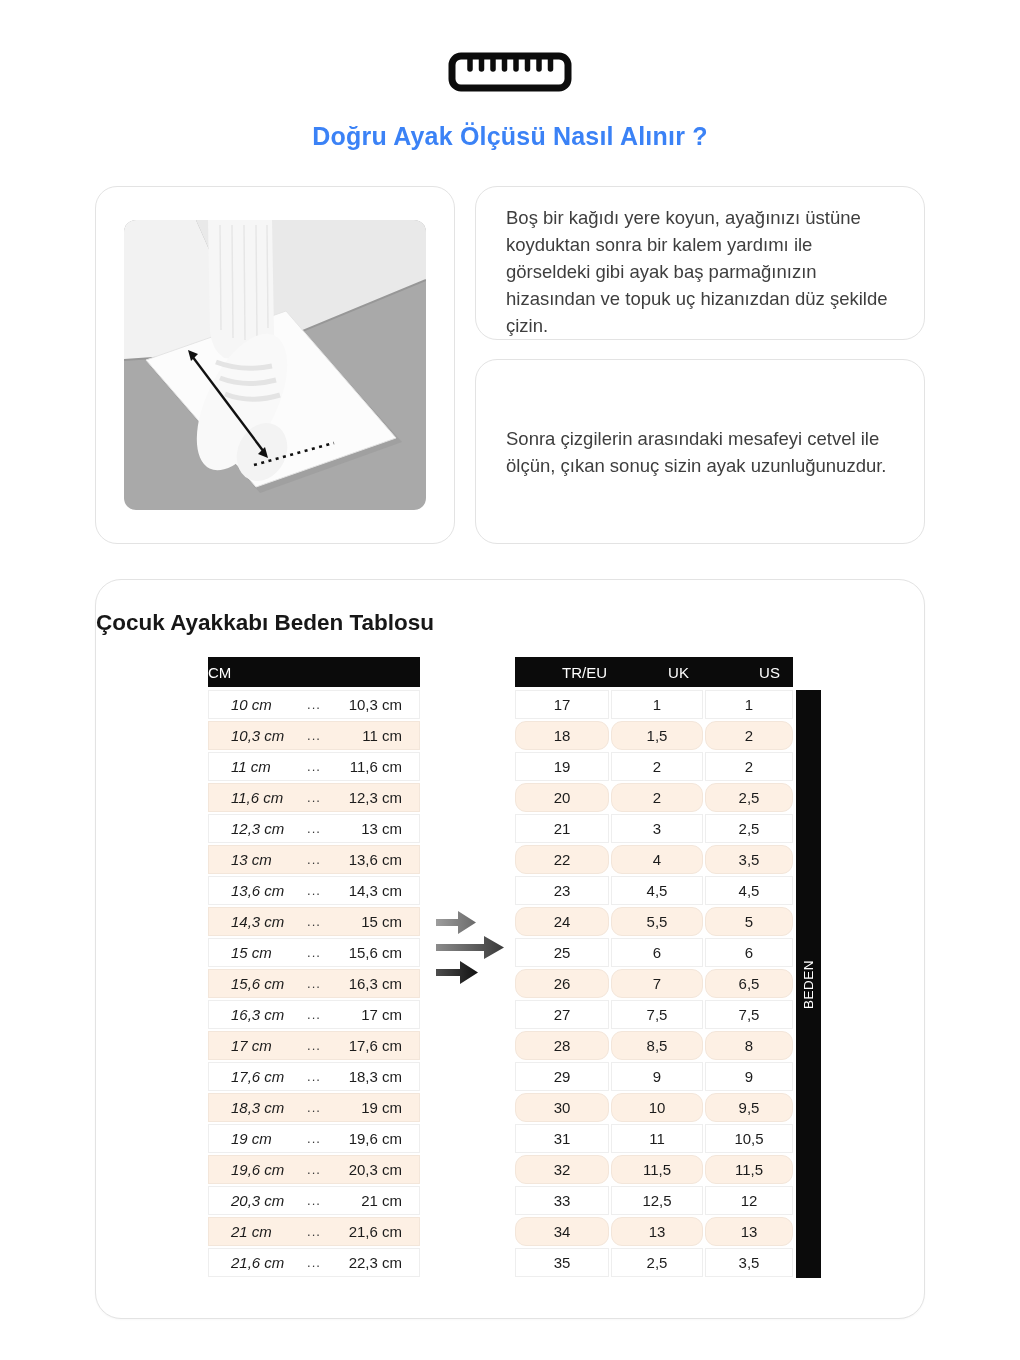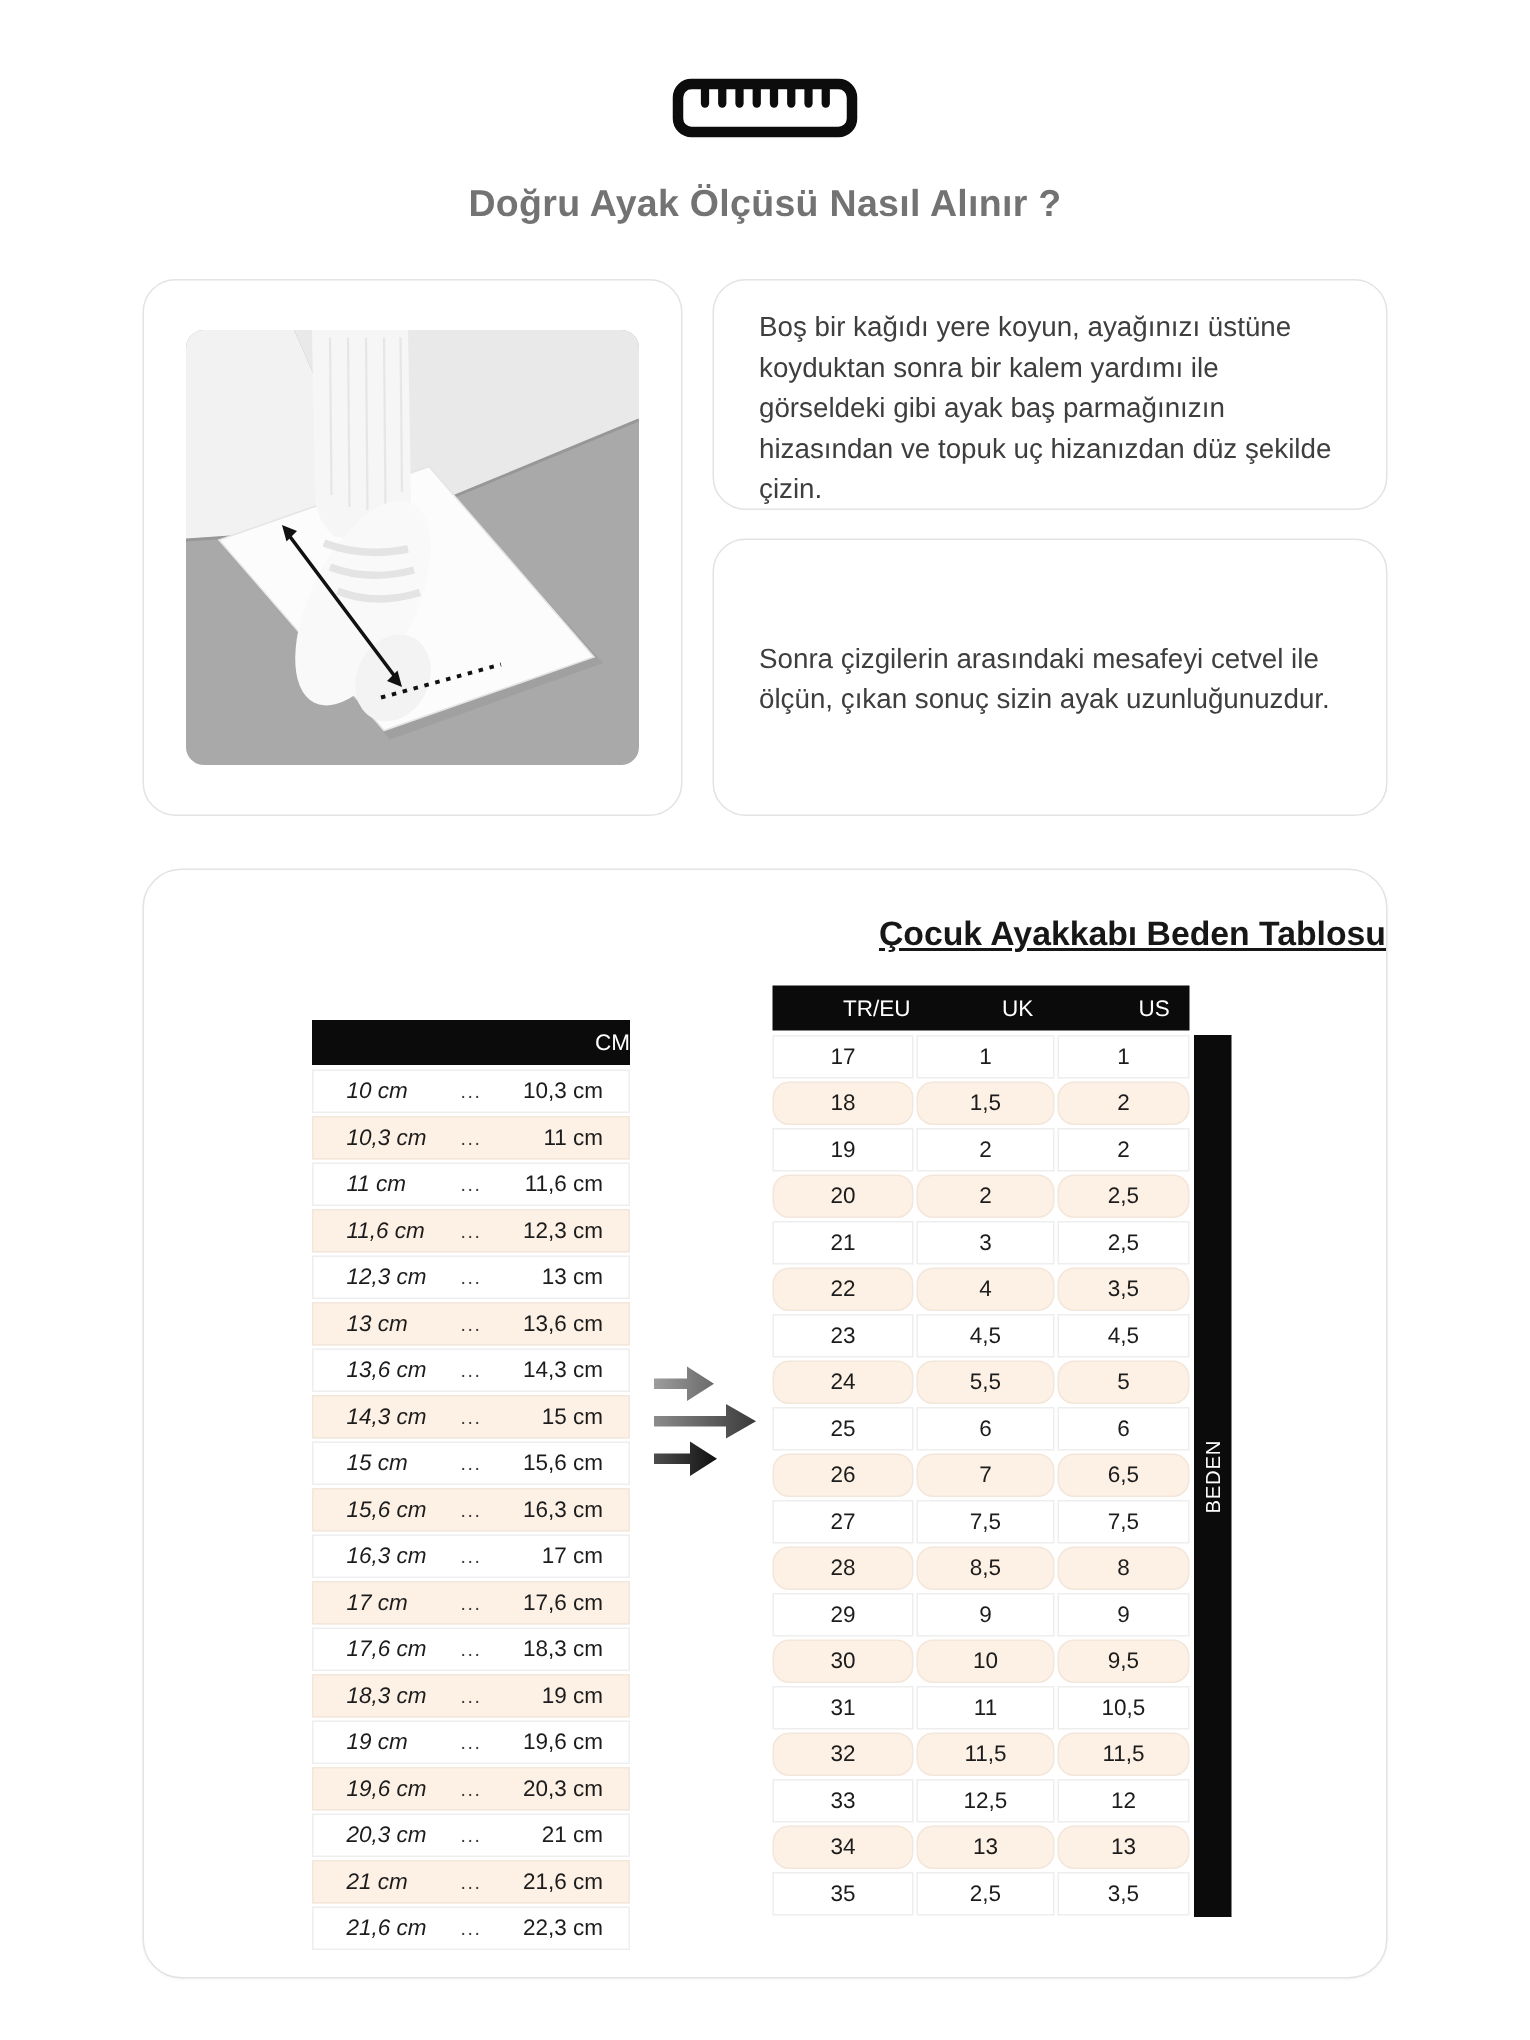--- a/index.html
+++ b/index.html
@@ -4,21 +4,21 @@
 <style>
   * { margin:0; padding:0; box-sizing:border-box; }
   html,body { background:#ffffff; }
   body {
     width:1020px; height:1360px; margin:0 auto; position:relative;
     font-family:"Liberation Sans", sans-serif; color:#1c1c1c;
     overflow:hidden;
   }
   .icon-wrap { display:flex; justify-content:center; padding-top:52px; }
   .page-title {
-    text-align:center; font-size:25px; font-weight:bold; color:#737373;
+    text-align:center; font-size:25px; font-weight:bold; color:#3b82f6;
     margin-top:30px; letter-spacing:0.2px;
   }
 
   
   .instructions {
     display:flex; gap:20px; margin:35px 95px 0 95px; height:358px;
   }
   .photo-card {
     width:360px; height:358px; border:1.5px solid #e3e3e3; border-radius:22px;
     background:#fff; display:flex; align-items:center; justify-content:center;
@@ -34,32 +34,31 @@
   .step-card.second { height:228px; }
   .step-text { font-size:18.5px; line-height:27px; color:#3e3e3e; }
 
   
   .chart-card {
     margin:35px 95px 0 95px; height:740px;
     border:1.5px solid #e3e3e3; border-radius:26px; background:#fff;
     box-shadow:0 1px 2px rgba(0,0,0,0.03);
   }
   .chart-title {
-    text-align:right; font-size:22.5px; font-weight:bold; color:#171717;
+    text-align:left; font-size:22.5px; font-weight:bold; color:#171717;
     margin-top:30px;
-    text-decoration:underline;
   }
   .tables-area { position:relative; margin-top:21px; padding-left:112px; display:flex; }
 
   .cm-table { width:212px; flex-shrink:0; }
   .black-bar {
     background:#0b0b0b; color:#fff; height:30px; margin-bottom:3px;
     font-size:15px;
   }
-  .cm-header { display:flex; align-items:center; justify-content:flex-end;margin-top:23px; }
+  .cm-header { display:flex; align-items:center; justify-content:flex-start; }
   .size-header { display:grid; grid-template-columns:96px 92px 90px; align-items:center; }
   .size-header span { text-align:center;padding-left:43px; }
 
   .cm-row {
     display:grid; grid-template-columns:1fr 34px 1fr; align-items:center;
     height:29px; margin-bottom:2px; border:1px solid #eeeeee; background:#fff;
     font-size:15px; color:#1c1c1c;
   }
   .cm-row.alt { background:var(--row-alt,#fdf0e4); border-color:#f3e6da; }
   .cm-row .from { padding-left:22px; text-align:left;font-style:italic; }

